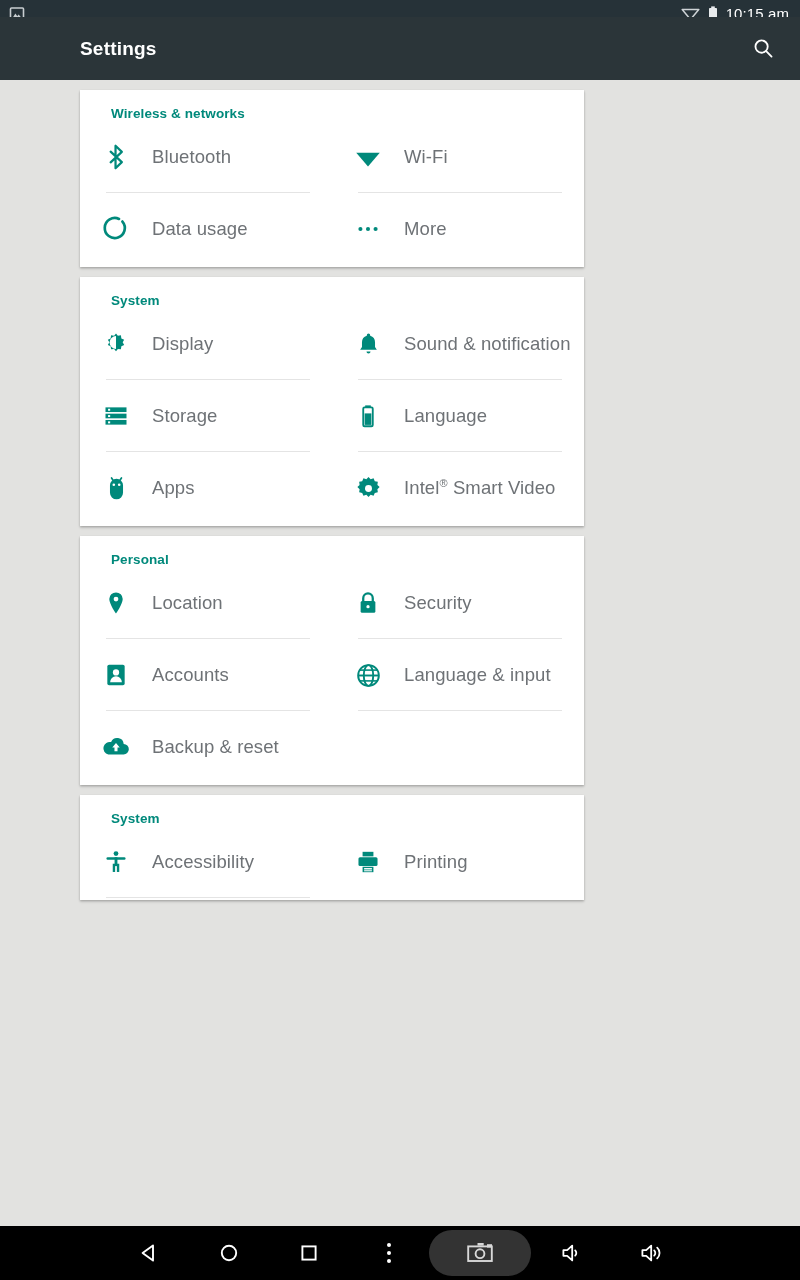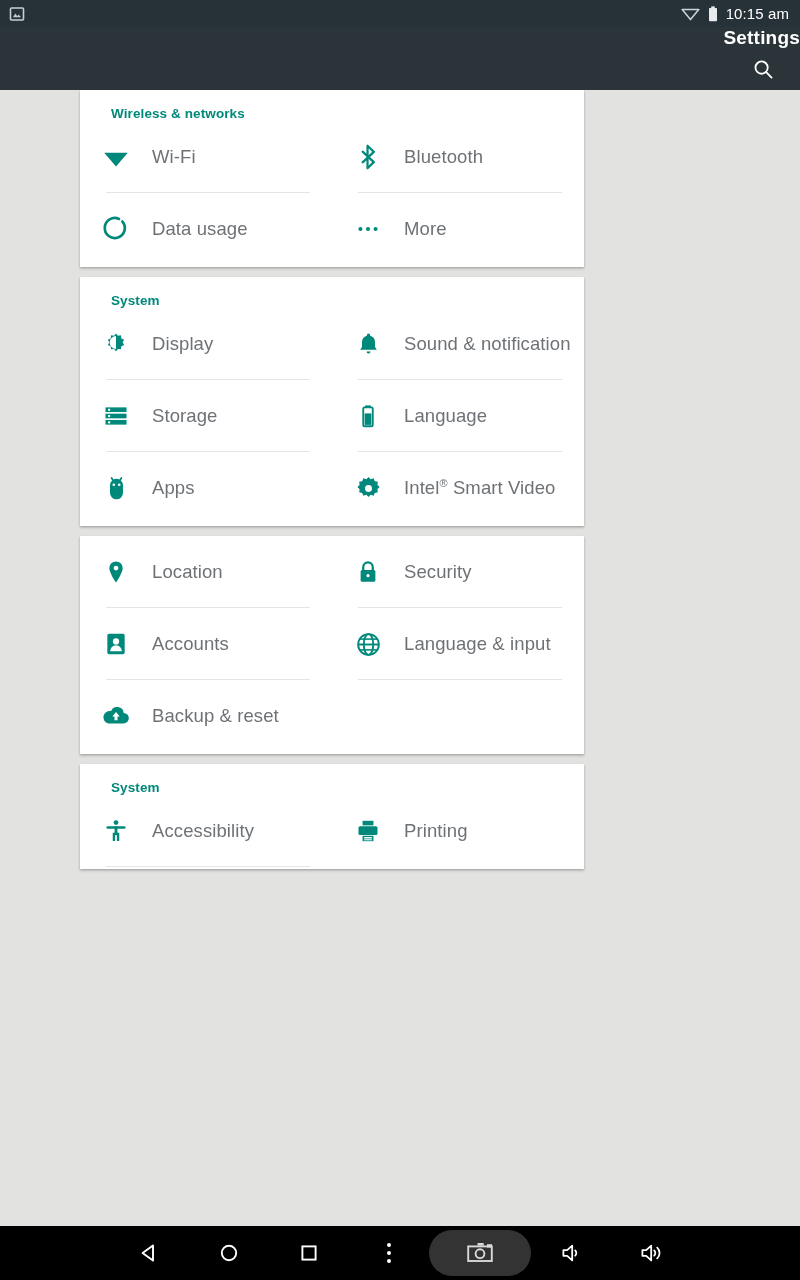--- a/index.html
+++ b/index.html
@@ -23,24 +23,24 @@
     margin-left: auto; padding-right: 11px;
     display: flex; align-items: center; gap: 8px;
   }
   .sb-clock {
     color: #ffffff; font-size: 15px; letter-spacing: .1px;
     font-family: "Liberation Sans", sans-serif;
   }
 
   
   .actionbar {
-    position: absolute; top: 27px; left: 0;
+    position: absolute; top: 17px; left: 0;
     width: 800px; height: 63px;
     background: #2b3539;
-    display: flex; align-items: flex-end; flex-direction: column;
+    display: flex; align-items: center;
   }
   .actionbar .title {
     color: #ffffff; font-size: 19px; font-weight: bold;
     margin-left: 80px; letter-spacing: .2px;
   }
   .actionbar .search-btn {
     margin-left: auto; margin-right: 17px;
     width: 40px; height: 40px;
     display: flex; align-items: center; justify-content: center;
     cursor: pointer;
@@ -155,34 +155,34 @@
   </div>
 
   <div class="content">
 
     <div class="card">
       <div class="card-header">Wireless &amp; networks</div>
       <div class="grid">
 
         <div class="cell divider">
           <div class="icon-wrap">
+            <svg width="28" height="28" viewBox="0 0 24 24">
+              <path d="M11.6 2.4 L17 7.6 L7.4 16.6 M11.6 21.6 L11.6 2.4 M17 16.4 L11.6 21.6 M7.4 7.4 L17 16.4" fill="none" stroke="#00897b" stroke-width="1.9" stroke-linejoin="round" stroke-linecap="round"></path>
+            </svg>
+          </div>
+          <div class="label">Bluetooth</div>
+        </div>
+
+        <div class="cell divider">
+          <div class="icon-wrap">
             <svg width="30" height="30" viewBox="0 0 24 24">
               <path d="M2.6 8.6 L21.4 8.6 L12 19.6 Z" fill="#00897b"></path>
             </svg>
           </div>
           <div class="label">Wi-Fi</div>
-        </div>
-
-        <div class="cell divider">
-          <div class="icon-wrap">
-            <svg width="28" height="28" viewBox="0 0 24 24">
-              <path d="M11.6 2.4 L17 7.6 L7.4 16.6 M11.6 21.6 L11.6 2.4 M17 16.4 L11.6 21.6 M7.4 7.4 L17 16.4" fill="none" stroke="#00897b" stroke-width="1.9" stroke-linejoin="round" stroke-linecap="round"></path>
-            </svg>
-          </div>
-          <div class="label">Bluetooth</div>
         </div>
 
         <div class="cell">
           <div class="icon-wrap">
             <svg width="28" height="28" viewBox="0 0 24 24">
               <path d="M17.5 5.6 A8.6 8.6 0 1 1 14.6 3.4" fill="none" stroke="#00897b" stroke-width="2.3" stroke-linecap="round"></path>
               <line x1="12" y1="12" x2="12" y2="4" stroke="#00897b" stroke-width="2.3" stroke-linecap="round" opacity="0"></line>
             </svg>
           </div>
           <div class="label">Data usage</div>
@@ -271,20 +271,21 @@
               <circle cx="12" cy="12" r="3.1" fill="#ffffff"></circle>
             </svg>
           </div>
           <div class="label"><span>Intel</span><sup>®</sup><span> Smart Video</span></div>
         </div>
 
       </div>
     </div>
 
     <div class="card">
+      <div class="card-header">Personal</div>
       <div class="grid">
 
         <div class="cell divider">
           <div class="icon-wrap">
             <svg width="26" height="26" viewBox="0 0 24 24">
               <path d="M12 2.2 a6.2 6.2 0 0 0 -6.2 6.2 c0 4.6 6.2 13.4 6.2 13.4 s6.2-8.8 6.2-13.4 A6.2 6.2 0 0 0 12 2.2 Z" fill="#00897b"></path>
               <circle cx="12" cy="8.4" r="2.2" fill="#ffffff"></circle>
             </svg>
           </div>
           <div class="label">Location</div>

